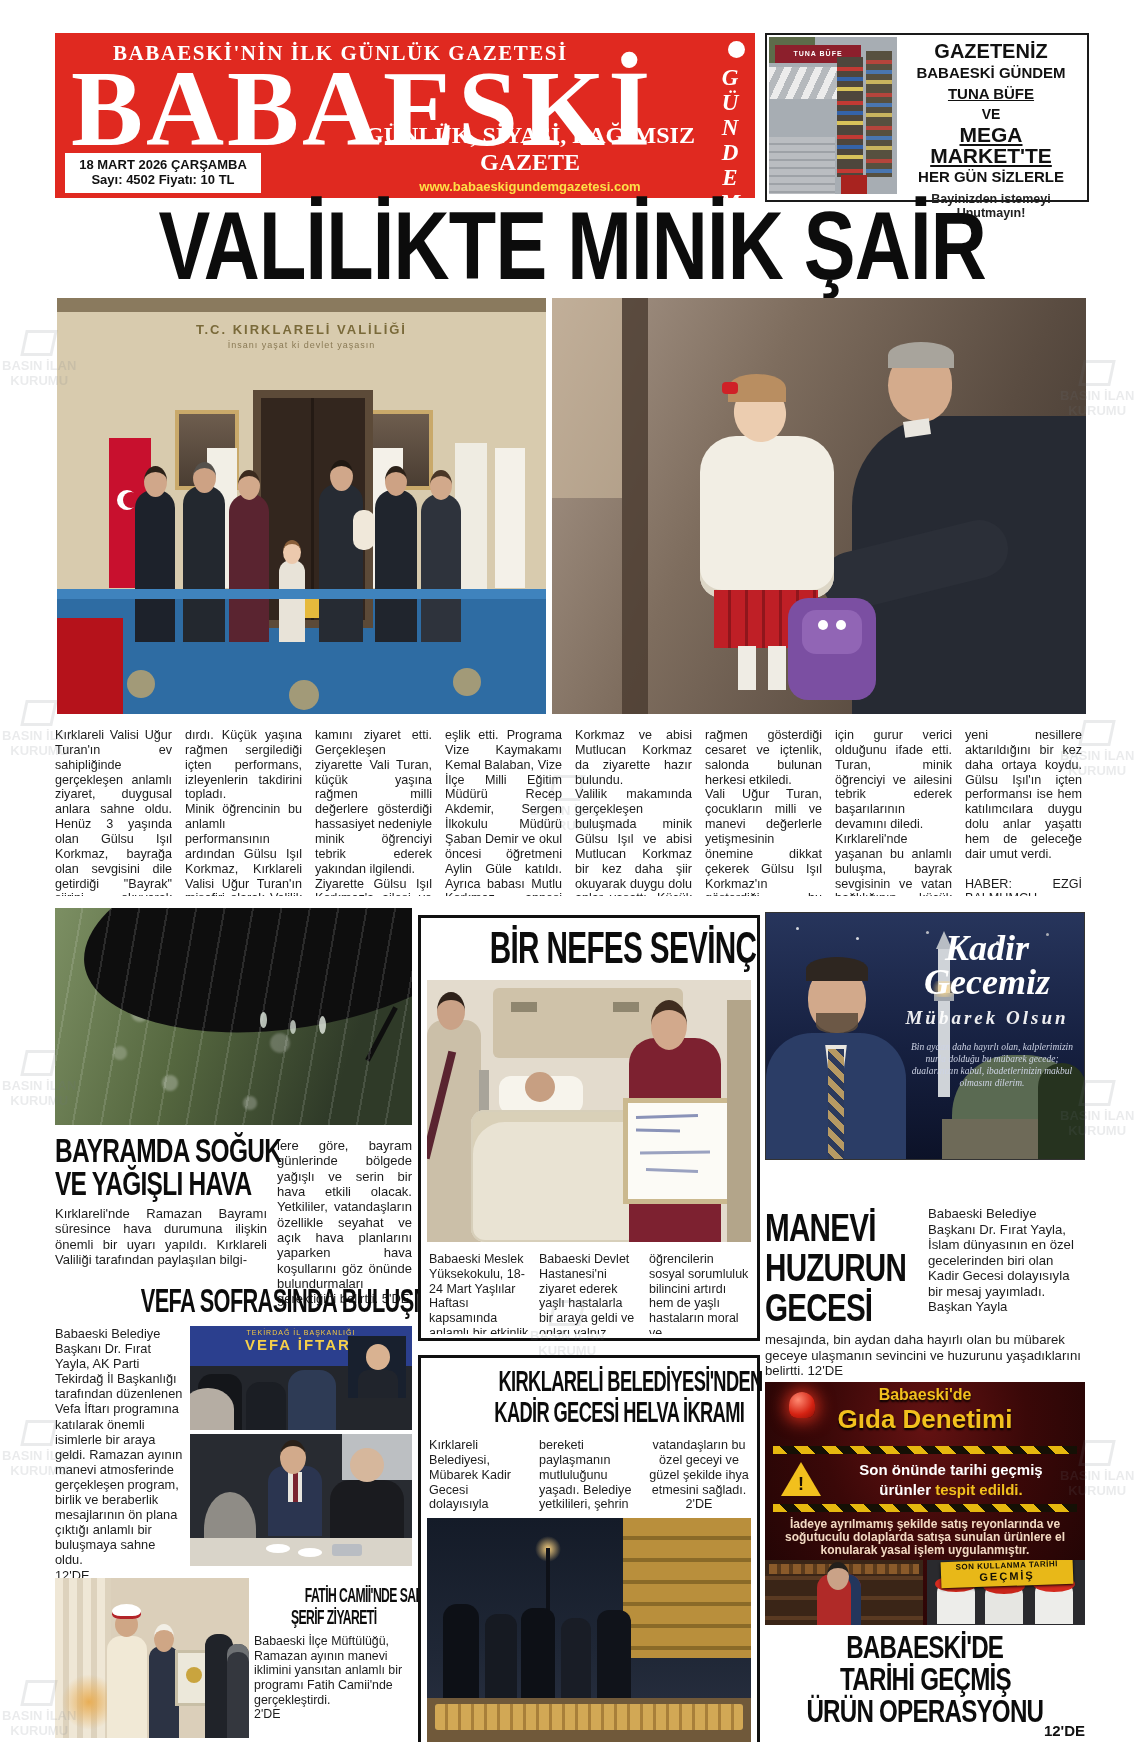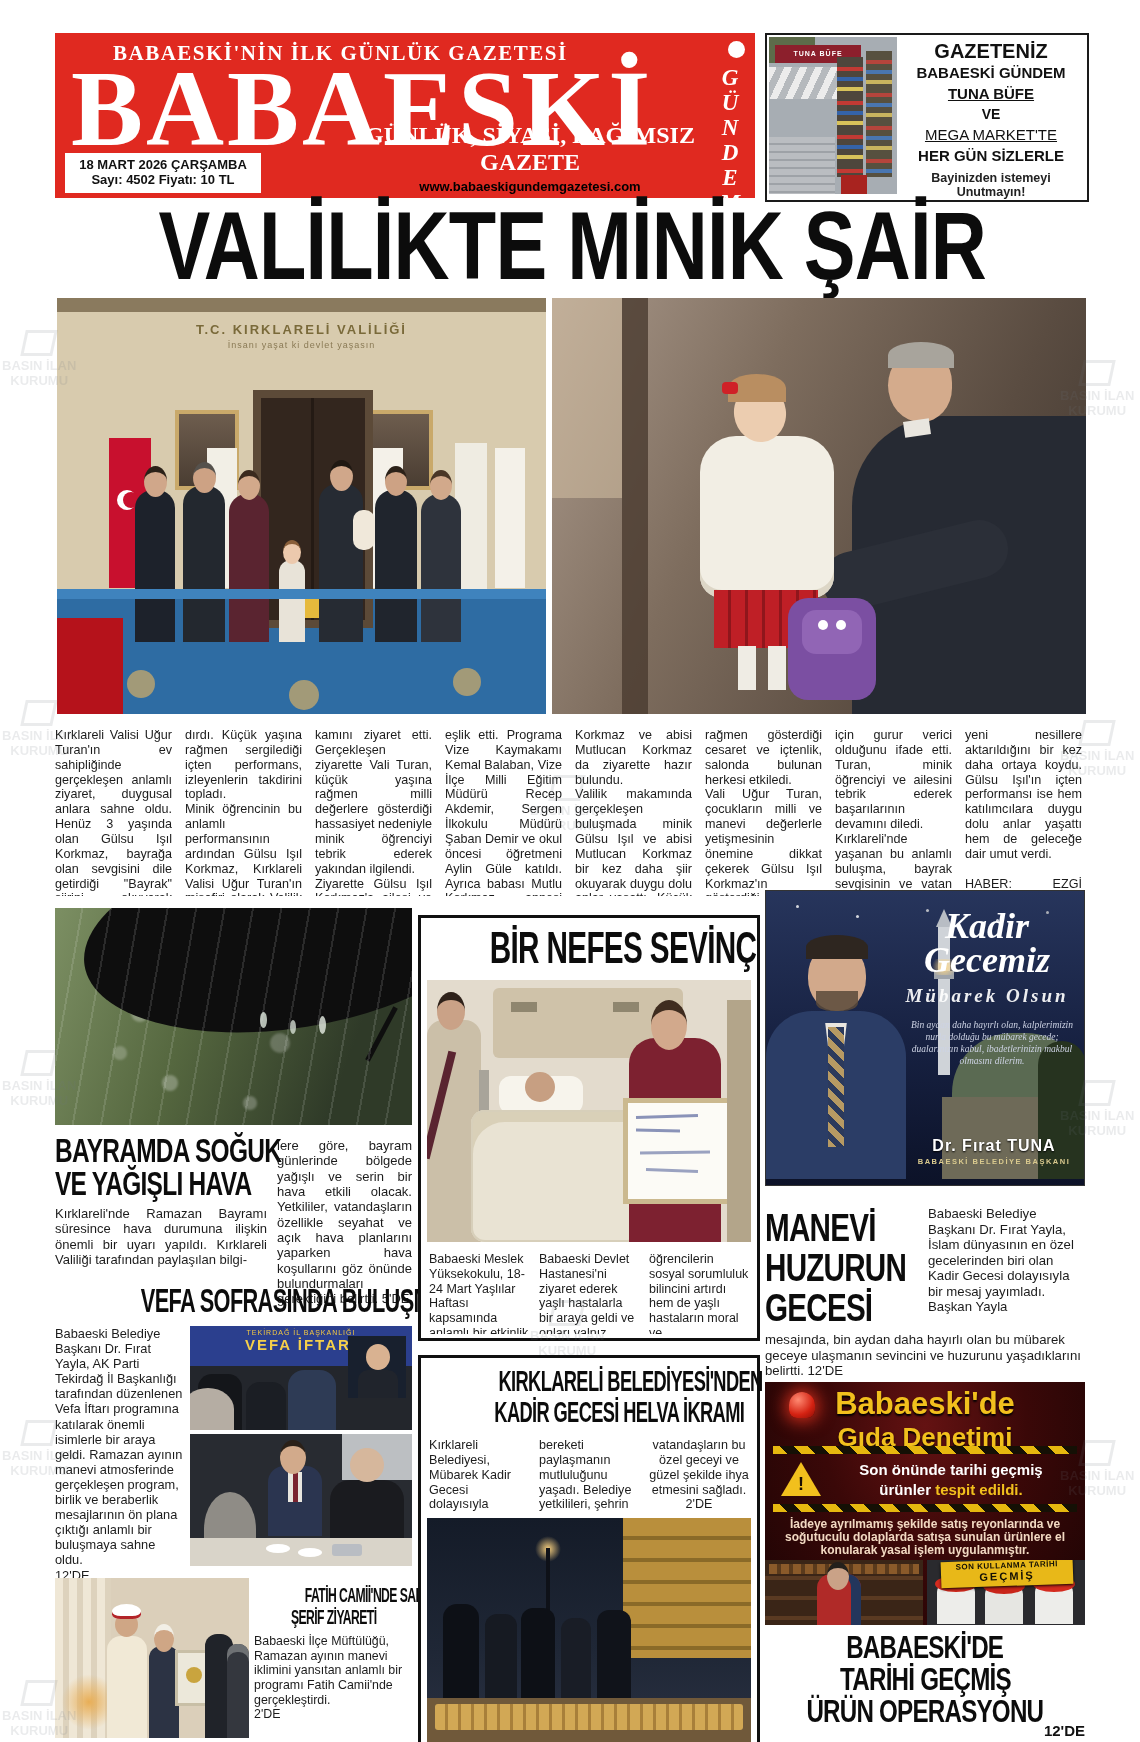--- a/index.html
+++ b/index.html
@@ -25,42 +25,42 @@
     <div class="abs serif" style="left:58px;top:8px;font-size:21px;font-weight:bold;color:#fff;letter-spacing:1.5px;">BABAESKİ'NİN İLK GÜNLÜK GAZETESİ</div>
     <div class="abs serif" style="left:16px;top:22px;font-size:108px;font-weight:bold;color:#fff;line-height:1;letter-spacing:3px;">BABAESKİ</div>
     <div class="abs" style="right:10px;top:8px;width:17px;height:17px;background:#fff;border-radius:50%;"></div>
     <div class="abs serif" style="right:12px;top:32px;width:26px;font-size:23px;font-weight:bold;font-style:italic;color:#fff;
                 line-height:25px;text-align:center;word-break:break-all;">GÜNDEM</div>
     <div class="abs" style="left:10px;bottom:5px;width:196px;height:40px;background:#fff;text-align:center;">
       <div style="font-size:13px;font-weight:bold;color:#111;margin-top:4px;">18 MART 2026 ÇARŞAMBA</div>
       <div style="font-size:13px;font-weight:bold;color:#111;">Sayı: 4502  Fiyatı: 10 TL</div>
     </div>
     <div class="abs serif" style="left:260px;bottom:22px;width:430px;text-align:center;font-size:24px;font-weight:bold;color:#fff;">GÜNLÜK, SİYASİ, BAĞIMSIZ GAZETE</div>
-    <div class="abs" style="left:260px;bottom:4px;width:430px;text-align:center;font-size:13px;font-weight:bold;color:#000000;">www.babaeskigundemgazetesi.com</div>
+    <div class="abs" style="left:260px;bottom:4px;width:430px;text-align:center;font-size:13px;font-weight:bold;color:#fde047;">www.babaeskigundemgazetesi.com</div>
   </div>
 
   <div class="abs" style="left:765px;top:33px;width:320px;height:165px;border:2px solid #1a1a1a;background:#fff;">
     <div class="photo" style="left:2px;top:2px;width:128px;height:157px;background:#a7adb3;">
       <div class="shape" style="left:0;top:0;width:46px;height:26px;background:#5d6b4a;"></div>
       <div class="shape" style="left:6px;top:8px;width:86px;height:18px;background:#8c1f2c;color:#fff;font-size:7px;font-weight:bold;
                   text-align:center;line-height:18px;letter-spacing:1px;">
         <span>TUNA BÜFE</span>
       </div>
       <div class="shape" style="left:0;top:30px;width:70px;height:32px;background:repeating-linear-gradient(115deg,#ececec 0 7px,#b5b9bd 7px 14px);"></div>
       <div class="shape" style="left:68px;top:20px;width:26px;height:120px;background:repeating-linear-gradient(#4e463c 0 10px,#c23a34 10px 14px,#4e463c 14px 20px,#3563a8 20px 24px,#4e463c 24px 30px,#d8c25a 30px 34px);"></div>
       <div class="shape" style="left:97px;top:14px;width:26px;height:126px;background:repeating-linear-gradient(#57503f 0 9px,#b5453c 9px 13px,#57503f 13px 19px,#4a76b0 19px 23px,#57503f 23px 29px,#c9b45e 29px 33px);"></div>
       <div class="shape" style="left:0;top:100px;width:66px;height:57px;background:repeating-linear-gradient(#babdc1 0 6px,#9ea2a7 6px 8px);"></div>
       <div class="shape" style="left:72px;top:138px;width:26px;height:19px;background:#a8231f;"></div>
     </div>
     <div class="abs" style="left:134px;top:6px;width:180px;text-align:center;color:#111;">
       <div style="font-size:20px;font-weight:bold;line-height:21px;">GAZETENİZ</div>
       <div style="font-size:15px;font-weight:bold;line-height:21px;">BABAESKİ GÜNDEM</div>
       <div style="font-size:15px;font-weight:bold;line-height:21px;text-decoration:underline;">TUNA BÜFE</div>
       <div style="font-size:14px;font-weight:bold;line-height:20px;">VE</div>
-      <div style="font-size:15px;font-weight:normal;line-height:21px;text-decoration:underline;">MEGA MARKET'TE</div>
+      <div style="font-size:21px;font-weight:bold;line-height:21px;text-decoration:underline;">MEGA MARKET'TE</div>
       <div style="font-size:15px;font-weight:bold;line-height:21px;">HER GÜN SİZLERLE</div>
       <div style="font-size:12.5px;font-weight:bold;margin-top:5px;color:#222;">Bayinizden istemeyi</div>
       <div style="font-size:12.5px;font-weight:bold;color:#222;">Unutmayın!</div>
     </div>
   </div>
 
   <div class="abs hl" style="left:55px;top:198px;width:1030px;height:100px;text-align:center;font-size:97px;line-height:96px;">
     <span class="cx" style="transform:scaleX(0.8);transform-origin:center;">VALİLİKTE MİNİK ŞAİR</span>
   </div>
 
@@ -278,21 +278,21 @@
       <div class="shape" style="left:16px;top:86px;width:36px;height:108px;background:#0d1016;border-radius:14px 14px 0 0;"></div>
       <div class="shape" style="left:58px;top:96px;width:32px;height:98px;background:#161a22;border-radius:12px 12px 0 0;"></div>
       <div class="shape" style="left:94px;top:90px;width:34px;height:104px;background:#0d1016;border-radius:12px 12px 0 0;"></div>
       <div class="shape" style="left:134px;top:100px;width:30px;height:94px;background:#191d26;border-radius:12px 12px 0 0;"></div>
       <div class="shape" style="left:170px;top:92px;width:34px;height:102px;background:#10131a;border-radius:12px 12px 0 0;"></div>
       <div class="shape" style="left:0;top:180px;width:324px;height:44px;background:#70593a;"></div>
       <div class="shape" style="left:8px;top:186px;width:308px;height:26px;background:repeating-linear-gradient(90deg,#d2a855 0 10px,#a87f3a 10px 13px);border-radius:3px;"></div>
     </div>
   </div>
 
-  <div class="photo" style="left:765px;top:890px;width:320px;height:296px;border:1px solid #333;box-sizing:border-box;
+  <div class="photo" style="left:765px;top:912px;width:320px;height:248px;border:1px solid #333;box-sizing:border-box;
               background:linear-gradient(#27355c 0%,#162040 55%,#0c1228 100%);padding-left:43px;">
     <div class="shape" style="left:30px;top:14px;width:3px;height:3px;background:#fff;border-radius:50%;opacity:.8;
                 box-shadow:60px 10px 0 #fff,130px 4px 0 #ddd,200px 14px 0 #fff,250px 6px 0 #ccc;"></div>
     <div class="shape" style="left:172px;top:34px;width:12px;height:150px;background:#cfd3d8;">
       <div class="shape" style="left:-4px;top:46px;width:20px;height:8px;background:#9fa4ab;"></div>
       <div class="shape" style="left:-8px;top:34px;width:28px;height:16px;background:radial-gradient(circle,#ffd98a 0,rgba(255,217,138,0) 75%);"></div>
     </div>
     <div class="shape" style="left:170px;top:18px;width:0;height:0;border-left:8px solid transparent;border-right:8px solid transparent;border-bottom:18px solid #b8bdc4;"></div>
     <div class="shape" style="left:186px;top:142px;width:134px;height:146px;background:#5a6a52;border-radius:60px 60px 0 0;"></div>
     <div class="shape" style="left:176px;top:206px;width:144px;height:82px;background:#6e6a58;"></div>
@@ -317,21 +317,21 @@
     <span class="cx" style="transform:scaleX(0.78);transform-origin:left;">MANEVİ</span><br>
     <span class="cx" style="transform:scaleX(0.78);transform-origin:left;">HUZURUN</span><br>
     <span class="cx" style="transform:scaleX(0.78);transform-origin:left;">GECESİ</span>
   </div>
   <div class="body-text" style="position:absolute;left:928px;top:1206px;width:157px;font-size:13.2px;text-align:left;">Babaeski Belediye Başkanı Dr. Fırat Yayla, İslam dünyasının en özel gecelerinden biri olan Kadir Gecesi dolayısıyla bir mesaj yayımladı. Başkan Yayla</div>
   <div class="body-text" style="position:absolute;left:765px;top:1332px;width:320px;font-size:13.2px;text-align:left;">mesajında, bin aydan daha hayırlı olan bu mübarek geceye ulaşmanın sevincini ve huzurunu yaşadıklarını belirtti. 12'DE</div>
 
   <div class="photo" style="left:765px;top:1382px;width:320px;height:243px;background:radial-gradient(ellipse at 50% 18%,#641212 0%,#3a0808 45%,#1c0404 100%);">
     <div class="shape" style="left:24px;top:10px;width:26px;height:26px;background:radial-gradient(circle at 35% 30%,#ff8a72,#d42212 60%,#8a0e06);border-radius:50% 50% 8px 8px;box-shadow:0 0 16px 4px rgba(230,50,30,.8);"></div>
     <div class="abs" style="left:0;top:4px;width:320px;text-align:center;">
-      <div style="font-size:31px;font-weight:bold;color:#f2c01d;text-shadow:0 2px 2px #000;">Babaeski'de</div>
+      <div style="font-size:16px;font-weight:bold;color:#f2c01d;text-shadow:0 2px 2px #000;">Babaeski'de</div>
       <div style="font-size:26px;font-weight:bold;color:#f2c01d;text-shadow:0 2px 2px #000;">Gıda Denetimi</div>
     </div>
     <div class="shape" style="left:8px;top:64px;width:304px;height:8px;background:repeating-linear-gradient(45deg,#e6b80f 0 10px,#151005 10px 20px);"></div>
     <div class="shape" style="left:16px;top:80px;width:0;height:0;border-left:20px solid transparent;border-right:20px solid transparent;border-bottom:34px solid #f2c01d;"></div>
     <div class="shape" style="left:33px;top:92px;color:#1a0d02;font-weight:bold;font-size:18px;">!</div>
     <div class="abs" style="left:60px;top:78px;width:252px;text-align:center;">
       <div style="font-size:15px;font-weight:bold;color:#fff;line-height:20px;">Son önünde tarihi geçmiş</div>
       <div style="line-height:20px;">
         <span style="font-size:15px;font-weight:bold;color:#fff;text-align:center;">ürünler </span><span style="font-size:15px;font-weight:bold;color:#f2c01d;">tespit edildi.</span>
       </div>

